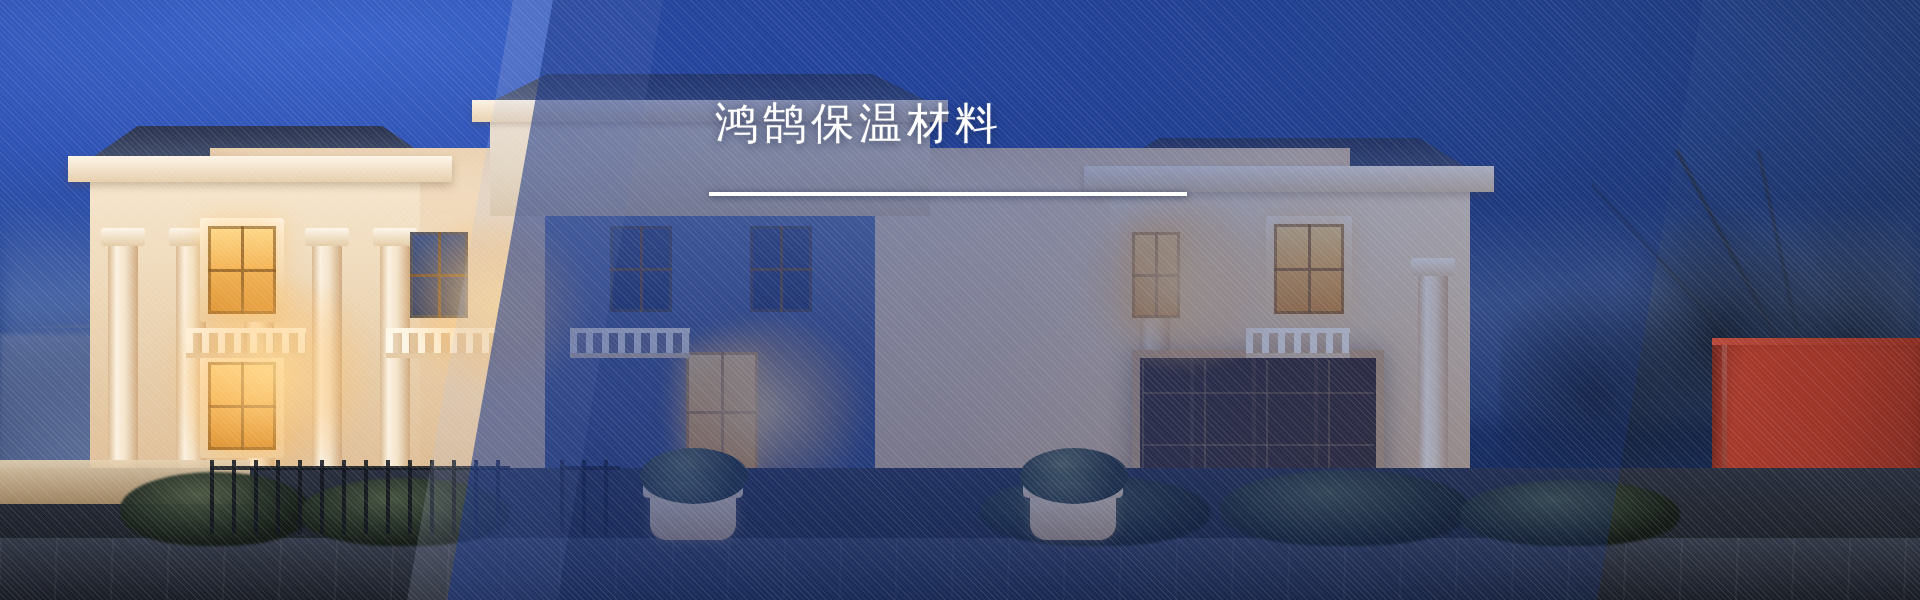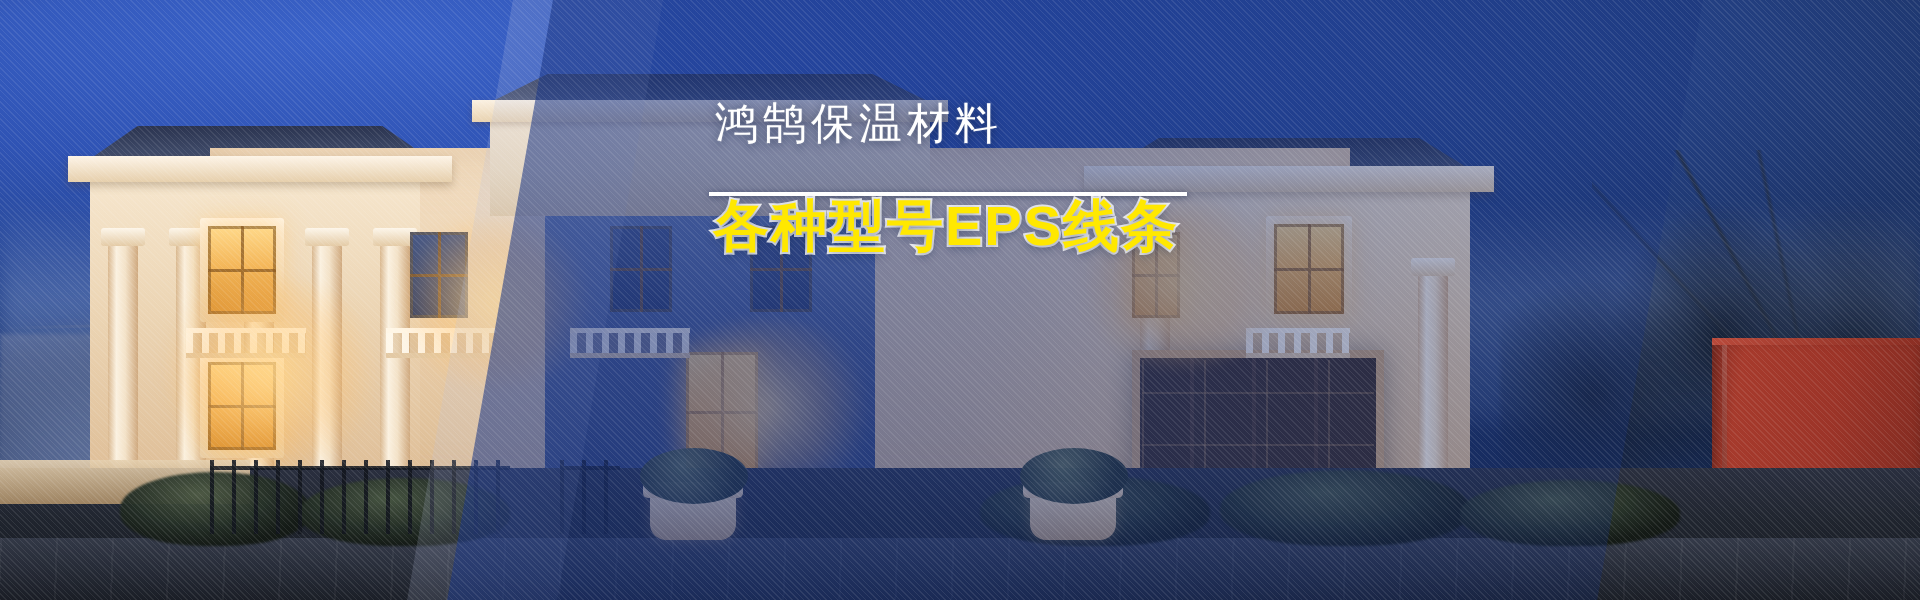--- a/index.html
+++ b/index.html
@@ -446,18 +446,17 @@
   <div class="hatch"></div>
   <div class="vignette"></div>
 
   <div class="copy">
 
     <div class="brand">鸿鹄保温材料</div>
 
     <div class="rule"></div>
 
     <div class="headline">
-      <div class="hl">各种型号EPS线条</div>
     </div>
 
   </div>
 
 </div>
 
 </body></html>

